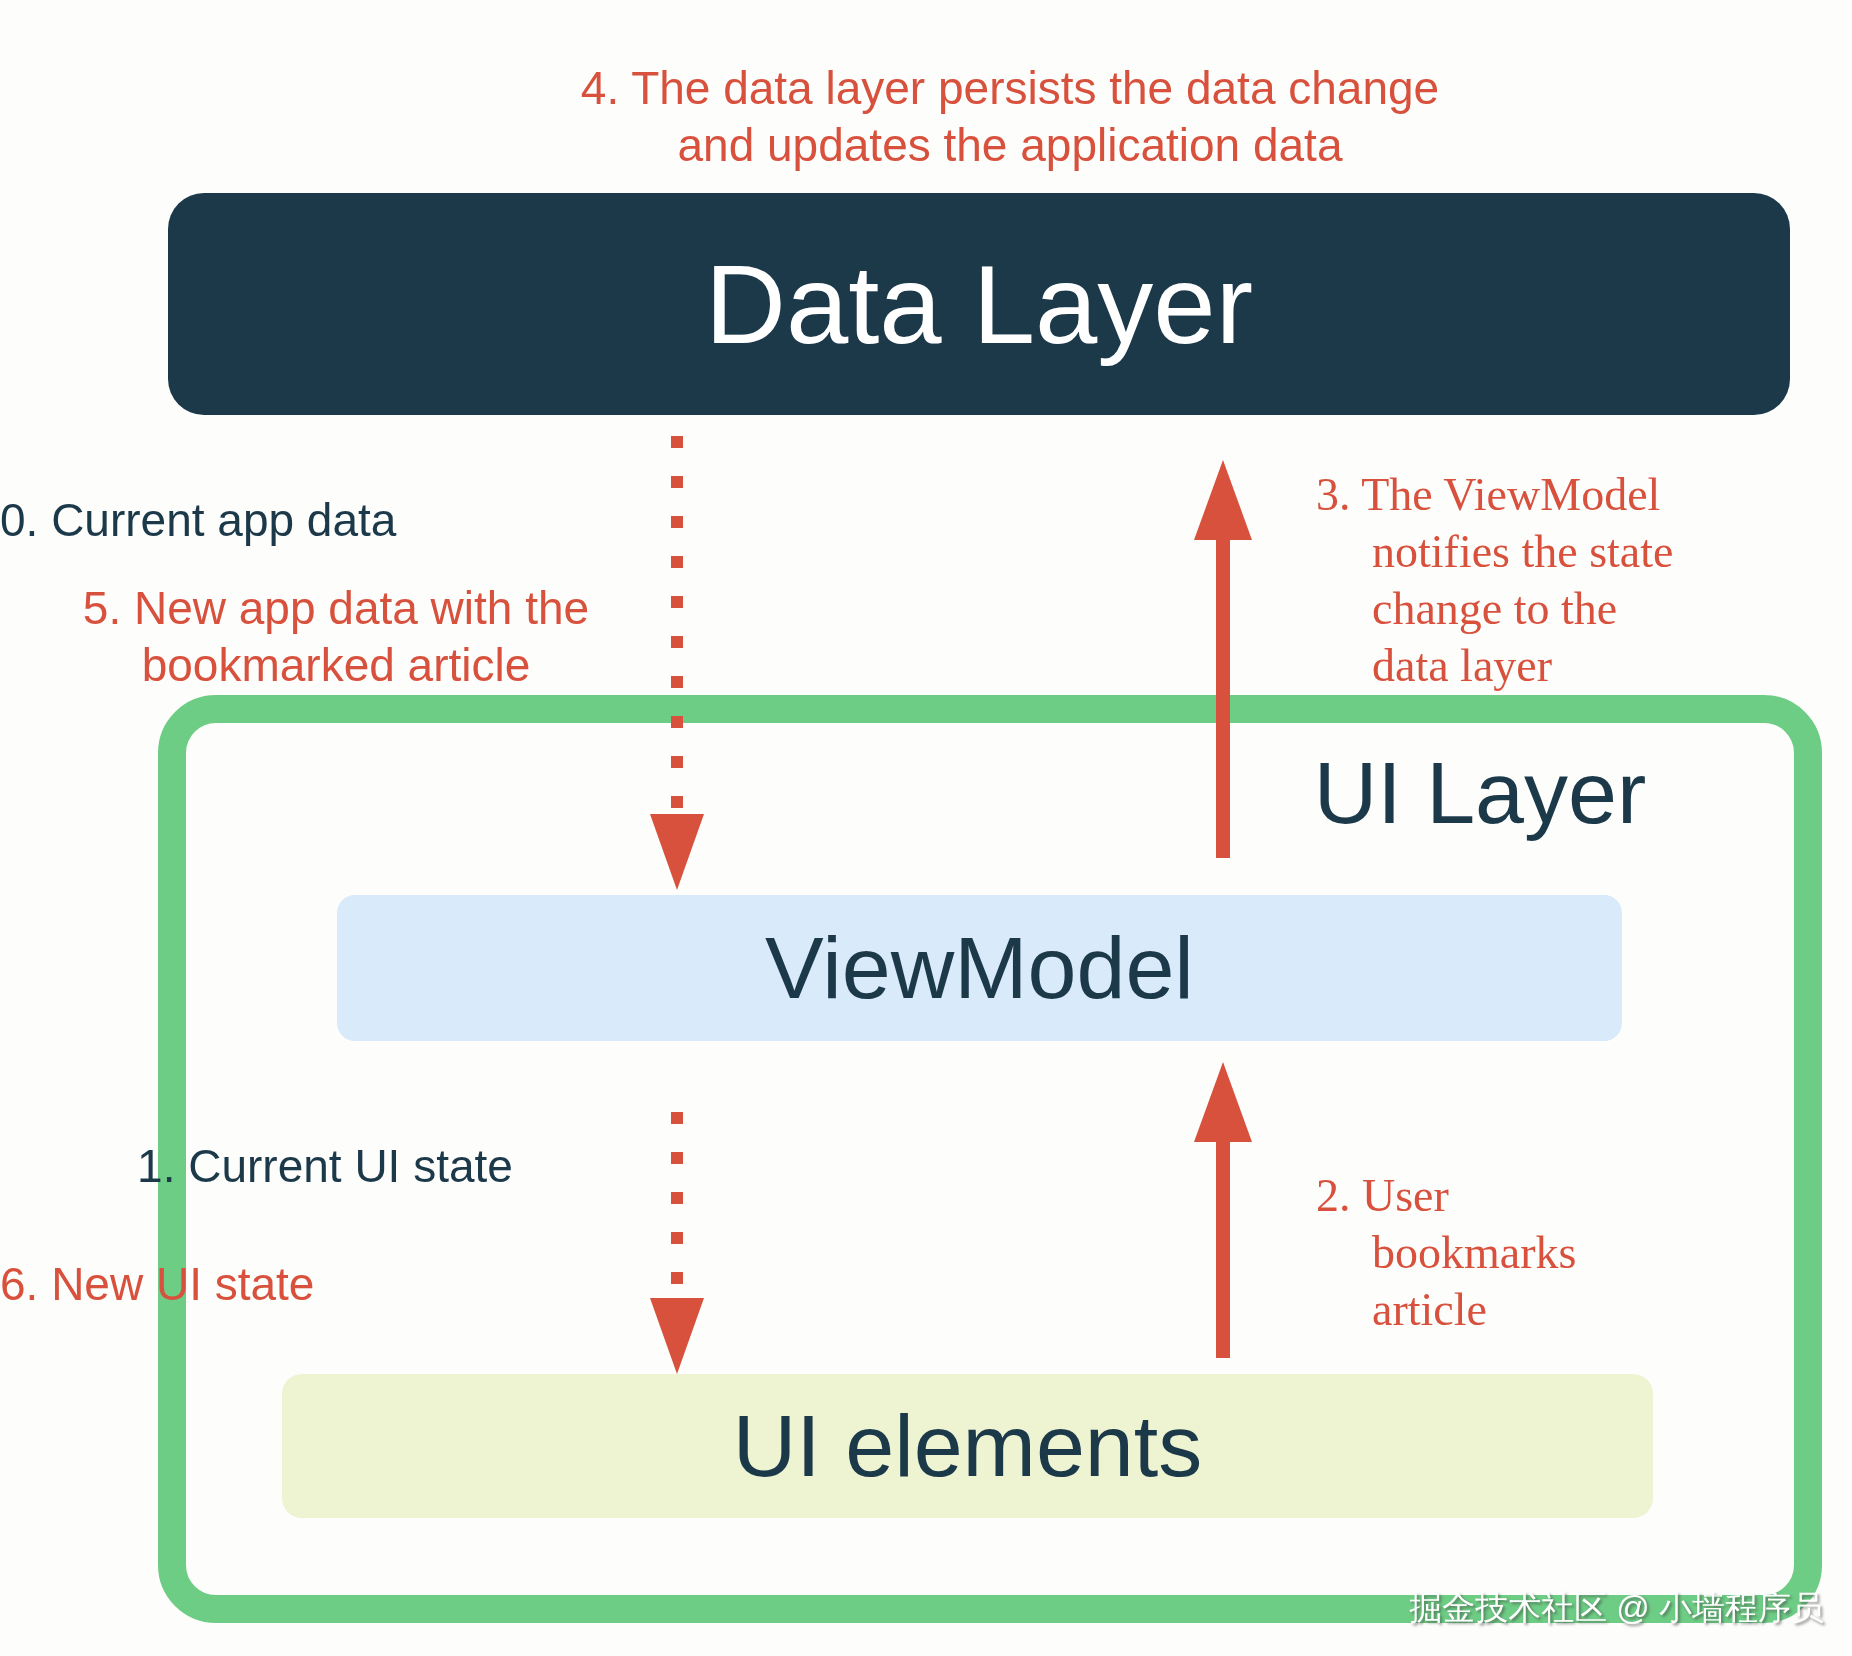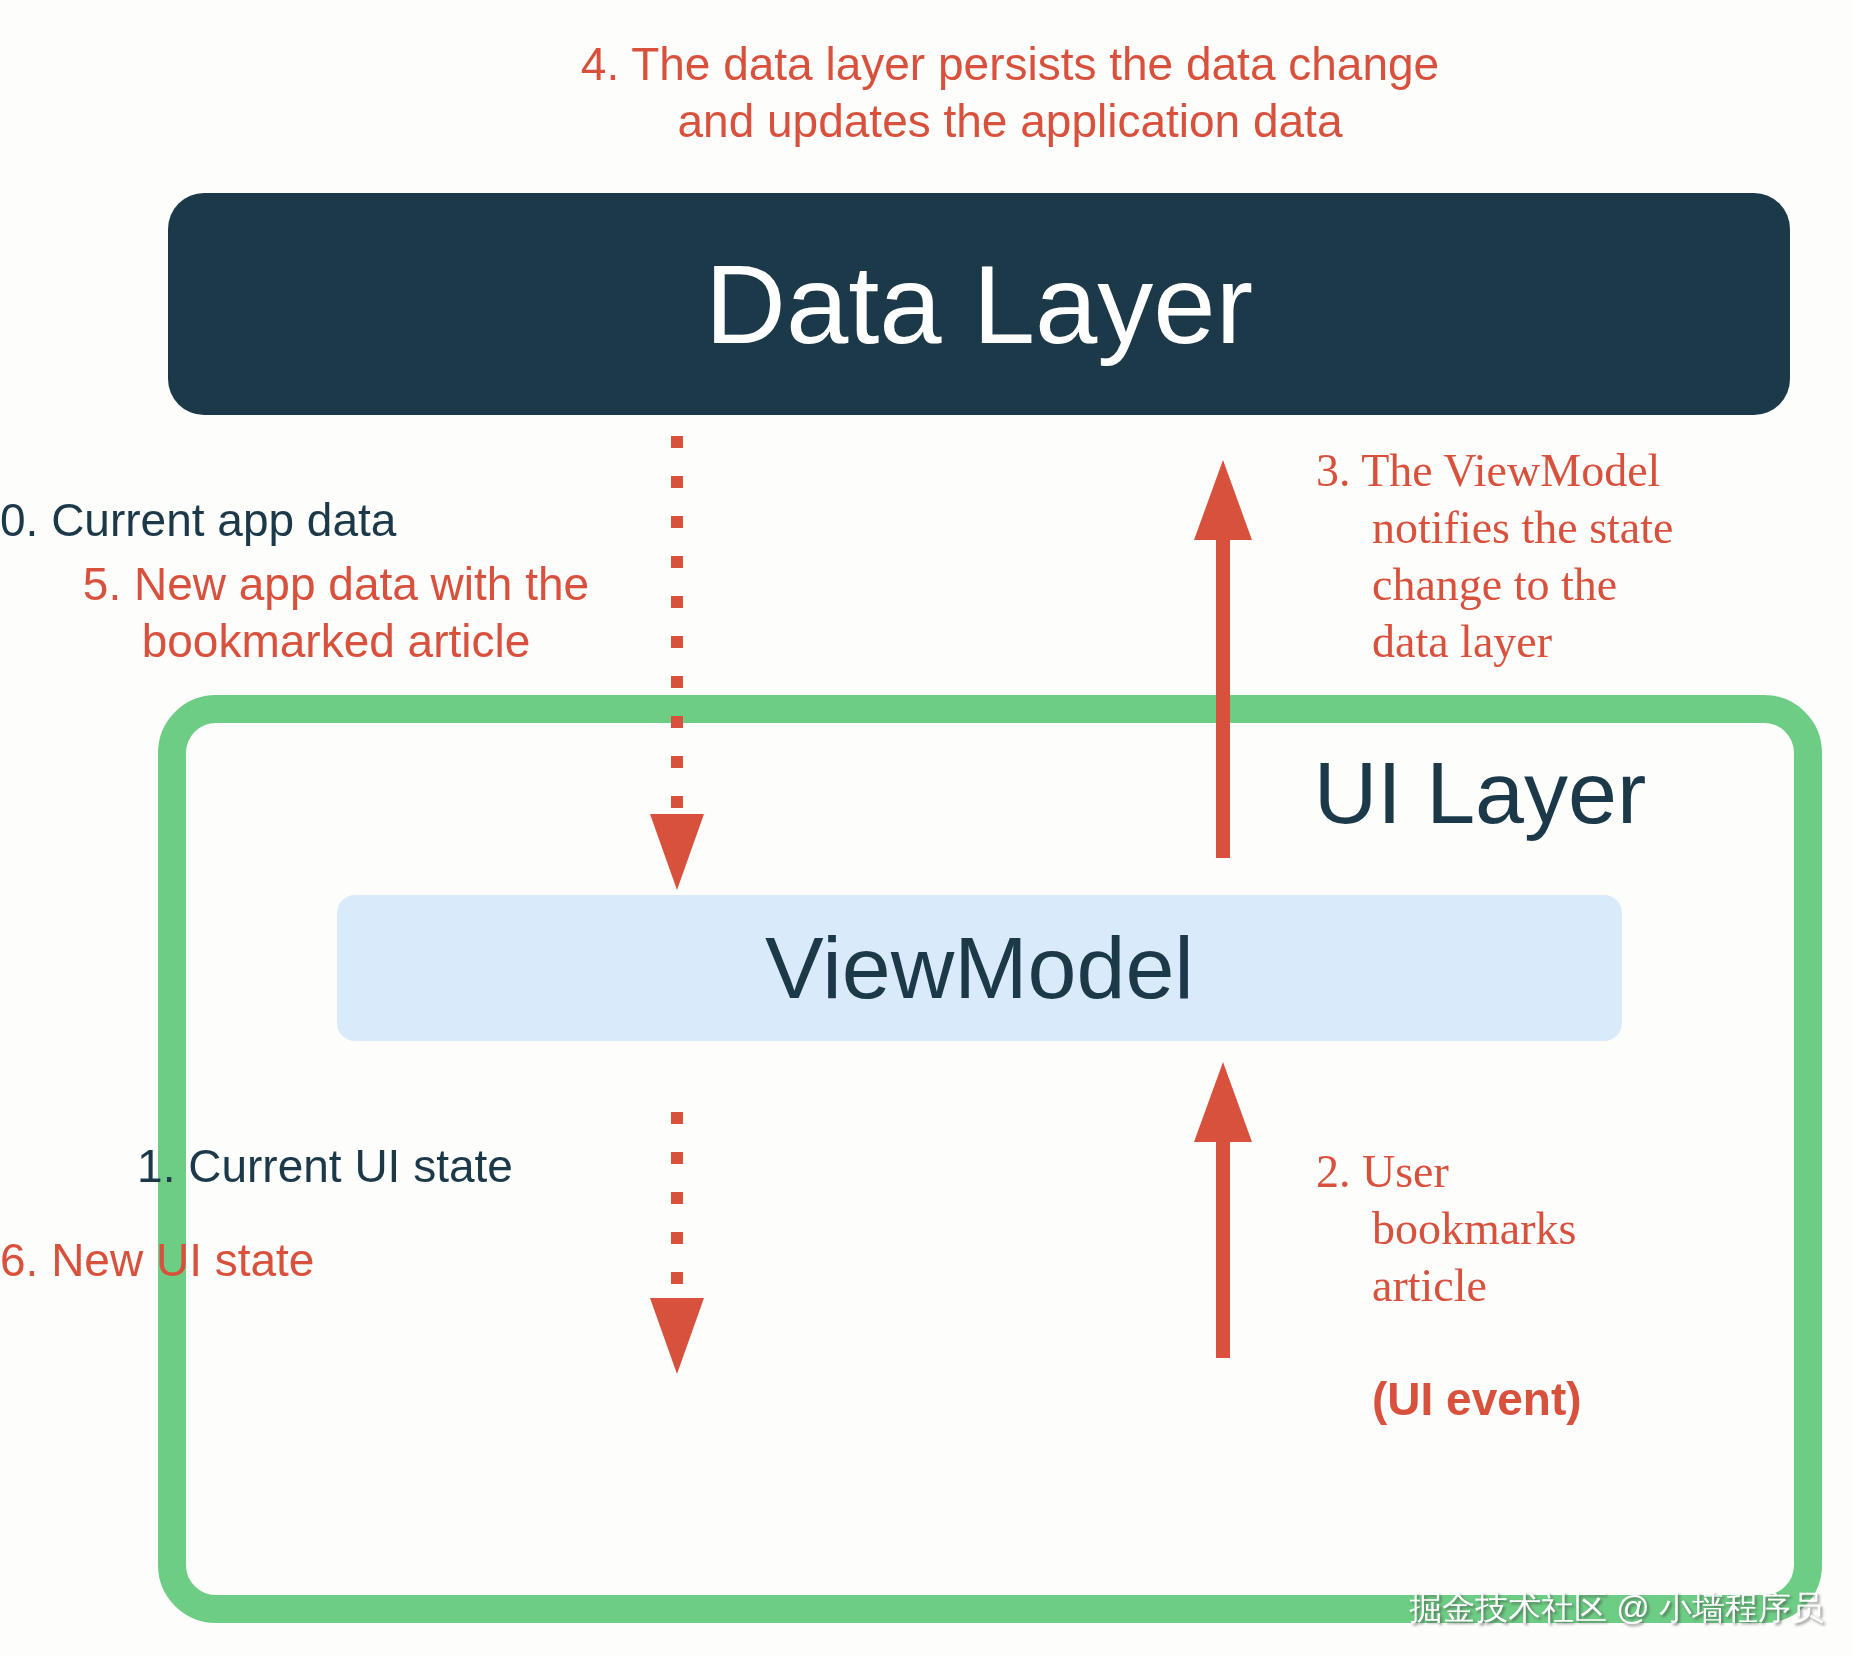--- a/index.html
+++ b/index.html
@@ -1,21 +1,21 @@
 <!DOCTYPE html>
 <html><head>
 <meta charset="utf-8">
 <style>
   html,body{margin:0;padding:0;background:#ffffff;}
   #canvas{
     position:relative;width:1852px;height:1656px;background:#fdfdfc;
     font-family:"Liberation Sans", sans-serif;overflow:hidden;
   }
   .abs{position:absolute;}
-  .note{color:#d8513d;font-size:46px;line-height:1.24;white-space:pre-line;}
+  .note{color:#d8513d;font-size:46px;line-height:1.24;white-space:pre-line;margin-top:24px;}
   .note-dark{color:#1c394a;font-size:46px;line-height:1.24;white-space:pre-line;}
   .hang{padding-left:56px;text-indent:-56px;font-family:Liberation Serif, serif;}
 
   
   .data-layer-box{
     left:168px;top:193px;width:1622px;height:222px;background:#1c394a;
     border-radius:36px;display:flex;align-items:center;justify-content:center;
   }
   .data-layer-box .big-label{color:#ffffff;font-size:112px;}
   .ui-layer-box{
@@ -112,20 +112,23 @@
   <div class="abs note-dark note-step1">1. Current UI state</div>
   <div class="abs note note-step6">6. New UI state</div>
 
   <div class="abs note note-step2">
     <div class="hang">2. User
 bookmarks
 article</div>
     <strong class="bold-line">(UI event)</strong>
   </div>
 
+  <div class="abs ui-elements-box">
+    <span class="mid-label">UI elements</span>
+  </div>
 
   <div class="abs dot-shaft dot-shaft-a"></div>
   <div class="abs tri-down tri-down-a"></div>
 
   <div class="abs solid-shaft solid-shaft-c"></div>
   <div class="abs tri-up tri-up-c"></div>
 
   <div class="abs dot-shaft dot-shaft-b"></div>
   <div class="abs tri-down tri-down-b"></div>
 

